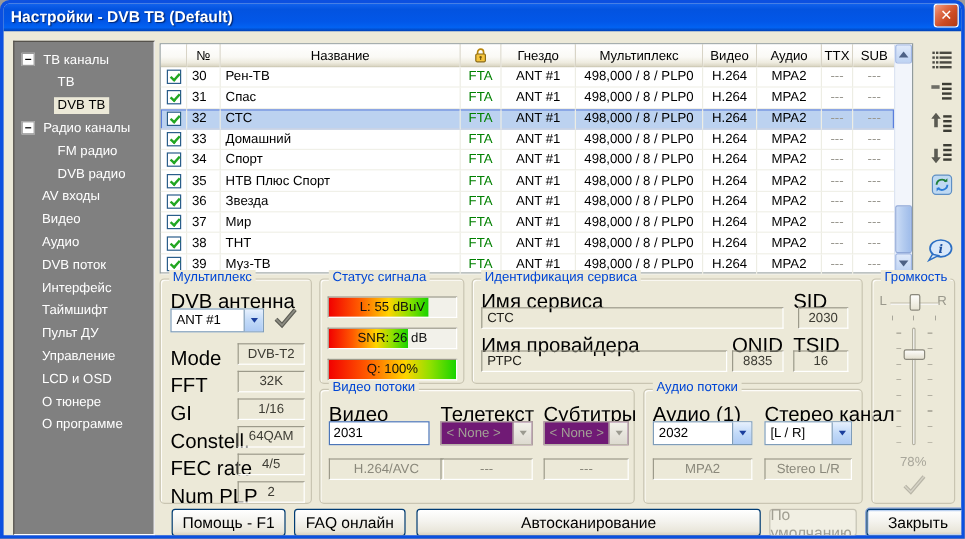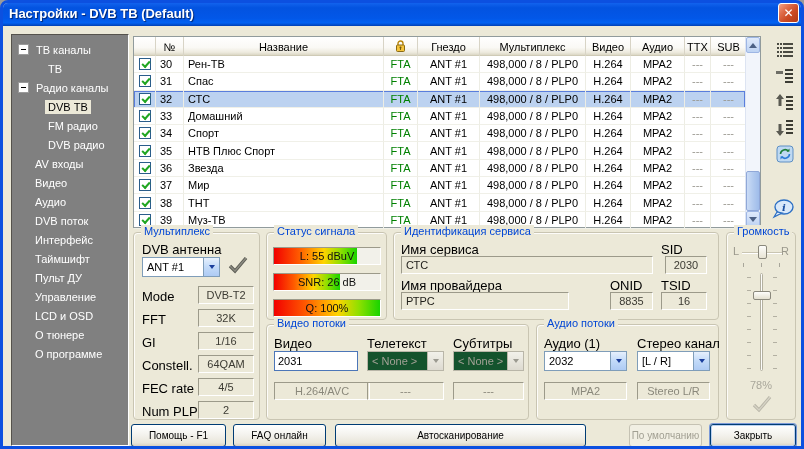--- a/index.html
+++ b/index.html
@@ -46,49 +46,49 @@
   .arr-dn{width:0;height:0;border-left:4px solid transparent;border-right:4px solid transparent;border-top:5px solid #4D6185;}
   .sb-track{flex:1;position:relative;}
   .sb-thumb{position:absolute;left:0;right:0;bottom:0;height:40px;background:linear-gradient(90deg,#CBDCF6,#B3CBEF 50%,#9FBCEA);border:1px solid #90A8D8;border-radius:2px;}
   
   .rtoolbar{position:absolute;left:766px;top:36px;width:32px;display:flex;flex-direction:column;align-items:center;gap:5px;}
   .tool-btn{width:24px;height:21px;display:flex;align-items:center;justify-content:center;}
   .info-btn{position:absolute;left:764px;top:192px;width:32px;height:28px;display:flex;align-items:center;justify-content:center;}
   
   .groupbox{position:absolute;border:1px solid #C9C5B2;border-radius:4px;box-shadow:inset 1px 1px 0 #FDFCF9;}
   .gb-title{position:absolute;top:-8px;left:7px;background:#ECE9D8;padding:0 3px;font-size:11px;color:#0046D5;white-space:nowrap;}
-  .lbl{font-size:13px;color:#000;position:absolute;white-space:nowrap;}
+  .lbl{font-size:17px;color:#000;position:absolute;white-space:nowrap;}
   .field{position:absolute;font-size:11px;color:#3C3B33;background:transparent;border:1px solid;border-color:#9C9A8A #FFFFFF #FFFFFF #9C9A8A;display:flex;align-items:center;justify-content:center;overflow:hidden;white-space:nowrap;}
   .field.gray{color:#8A887B;}
   .field.white-l{justify-content:flex-start;padding-left:4px;color:#1E1D18;}
   .combo{position:absolute;height:20px;background:#fff;border:1px solid #7F9DB9;display:flex;align-items:center;font-size:11px;color:#000;}
   .combo .val{flex:1;padding-left:4px;overflow:hidden;white-space:nowrap;}
   .combo .drop{width:16px;height:100%;border-left:1px solid #7F9DB9;background:linear-gradient(180deg,#E6F0FD,#C2DAF8 50%,#AECBF4);display:flex;align-items:center;justify-content:center;}
   .combo .drop i{width:0;height:0;border-left:3px solid transparent;border-right:3px solid transparent;border-top:4px solid #1A3E9C;}
-  .combo.disabled{background:#14532d;border-color:#B9B6A8;color:#A3A196;}
+  .combo.disabled{background:#701a75;border-color:#B9B6A8;color:#A3A196;}
   .combo.disabled .drop{border-left-color:#B9B6A8;background:linear-gradient(180deg,#F2F1EA,#DDDAD0);}
   .combo.disabled .drop i{border-top-color:#9B9A90;}
   .textinput{position:absolute;height:20px;border:1px solid #4C76B8;background:#fff;font-size:11px;color:#000;padding:0 3px;font-family:"Liberation Sans","DejaVu Sans",sans-serif;}
   
   .sigbar{position:absolute;height:18px;border:1px solid;border-color:#9C9A8A #FFFFFF #FFFFFF #9C9A8A;background:#F2F1EA;overflow:hidden;}
   .sigfill{position:absolute;left:0;top:0;bottom:0;background:linear-gradient(90deg,#F20000 0%,#FF5A00 30%,#FFD400 60%,#8FE000 80%,#19D400 100%);}
   .sigtext{position:absolute;inset:0;display:flex;align-items:center;justify-content:center;font-size:11px;color:#101010;}
   
   .vol-lr{position:absolute;font-size:11px;color:#9A988C;}
   .h-track{position:absolute;height:2px;background:#C9C5B2;border-bottom:1px solid #fff;}
   .h-thumb{position:absolute;width:9px;height:14px;background:linear-gradient(180deg,#FDFDFB,#E8E4D4);border:1px solid #8A887C;border-radius:2px;}
   .h-ticks{position:absolute;height:4px;background:repeating-linear-gradient(90deg,#A8A69A 0 1px,transparent 1px 18px);}
   .v-track{position:absolute;width:3px;background:#FDFDFB;border:1px solid #B3B0A0;border-radius:2px;}
   .v-thumb{position:absolute;width:18px;height:9px;background:linear-gradient(180deg,#FDFDFB,#E4E0D0);border:1px solid #8A887C;border-radius:2px;}
   .v-ticks{position:absolute;width:4px;background:repeating-linear-gradient(180deg,#B3B0A2 0 1px,transparent 1px 13px);}
   .vol-pct{position:absolute;font-size:11px;color:#A9A79B;}
   
   .btn{position:absolute;height:23px;border:1px solid #003C74;border-radius:3px;
     background:linear-gradient(180deg,#FFFFFF 0%,#F4F3EE 45%,#E9E6DA 85%,#D8D0BF 100%);
-    font-size:10px;color:#000;display:flex;align-items:center;justify-content:center;font-family:"Liberation Sans","DejaVu Sans",sans-serif;}
+    font-size:13px;color:#000;display:flex;align-items:center;justify-content:center;font-family:"Liberation Sans","DejaVu Sans",sans-serif;margin-left:12px;}
   .btn.default{box-shadow:0 0 0 1px #7A99D8, inset 0 0 0 1px #BCD1F0;}
   .btn.disabled{border-color:#C5C2B3;color:#A19F92;background:#F1EFE3;}
 </style>
 </head>
 <body>
 
 <div id="window">
 
   <div class="titlebar">
     <span class="title-text">Настройки - DVB ТВ (Default)</span>
@@ -96,26 +96,26 @@
   </div>
 
   <div class="sidebar">
     <div class="tree-item lvl0">
         <span class="expander"></span>
         <span class="tree-label">ТВ каналы</span>
       </div>
     <div class="tree-item lvl1">
         <span class="tree-label">ТВ</span>
       </div>
+    <div class="tree-item lvl1 selected">
+        <span class="tree-label">DVB ТВ</span>
+      </div>
     <div class="tree-item lvl0">
         <span class="expander"></span>
         <span class="tree-label">Радио каналы</span>
-      </div>
-    <div class="tree-item lvl1 selected">
-        <span class="tree-label">DVB ТВ</span>
       </div>
     <div class="tree-item lvl1">
         <span class="tree-label">FM радио</span>
       </div>
     <div class="tree-item lvl1">
         <span class="tree-label">DVB радио</span>
       </div>
     <div class="tree-item lvl0 noexp">
         <span class="tree-label">AV входы</span>
       </div>
@@ -445,21 +445,21 @@
 
   <div class="groupbox" style="left:390px;top:229px;width:326px;height:88px;">
     <span class="gb-title">Идентификация сервиса</span>
     <span class="lbl" style="left:7px;top:9px;">Имя сервиса</span>
     <span class="lbl" style="left:267px;top:9px;">SID</span>
     <div class="field white-l" style="left:7px;top:23px;width:252px;height:18px;">СТС</div>
     <div class="field" style="left:271px;top:23px;width:42px;height:18px;">2030</div>
     <span class="lbl" style="left:7px;top:45px;">Имя провайдера</span>
     <span class="lbl" style="left:216px;top:45px;">ONID</span>
     <span class="lbl" style="left:267px;top:45px;">TSID</span>
-    <div class="field white-l" style="left:7px;top:59px;width:168px;height:18px;text-align:center;">РТРС</div>
+    <div class="field white-l" style="left:7px;top:59px;width:205px;height:18px;text-align:center;">РТРС</div>
     <div class="field" style="left:216px;top:59px;width:43px;height:18px;">8835</div>
     <div class="field" style="left:267px;top:59px;width:46px;height:18px;">16</div>
   </div>
 
   <div class="groupbox" style="left:263px;top:321px;width:263px;height:96px;">
     <span class="gb-title">Видео потоки</span>
     <span class="lbl" style="left:7px;top:11px;">Видео</span>
     <input class="textinput" style="left: 7px; top: 26px; width: 84px;" value="2031">
     <span class="lbl" style="left:100px;top:11px;">Телетекст</span>
     <div class="combo disabled" style="left:100px;top:26px;width:77px;">
@@ -515,17 +515,17 @@
     <span style="position:absolute;left:24px;top:162px;">
       <svg width="22" height="18" viewBox="0 0 22 18">
           <path d="M3 10l5 5L19 2" fill="none" stroke="#B9B6A8" stroke-width="3.2"></path>
           <path d="M3 10l5 5L19 2" fill="none" stroke="#D6D3C6" stroke-width="1.2"></path>
         </svg>
     </span>
   </div>
 
   <div class="btn" style="left:128px;top:421px;width:95px;">Помощь - F1</div>
   <div class="btn" style="left:230px;top:421px;width:93px;">FAQ онлайн</div>
-  <div class="btn" style="left:332px;top:421px;width:251px;">Автосканирование</div>
+  <div class="btn" style="left:332px;top:421px;width:287px;">Автосканирование</div>
   <div class="btn disabled" style="left:626px;top:421px;width:73px;">По умолчанию</div>
   <div class="btn default" style="left:707px;top:421px;width:86px;">Закрыть</div>
 
 </div>
 
 </body></html>

